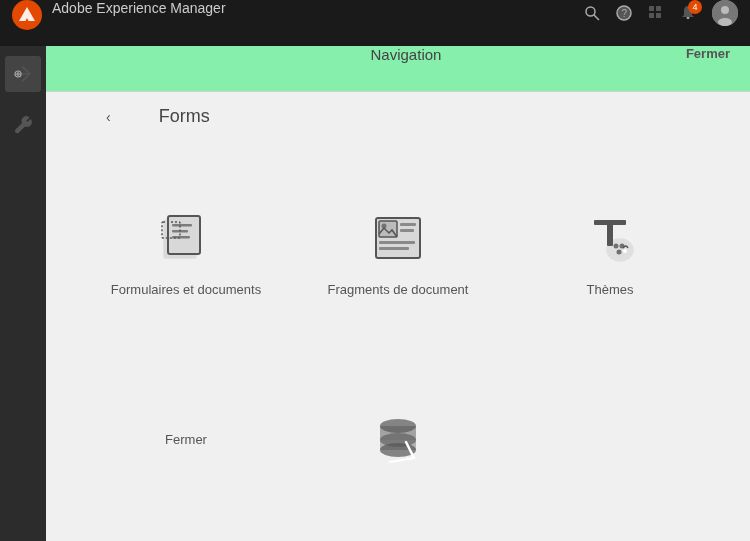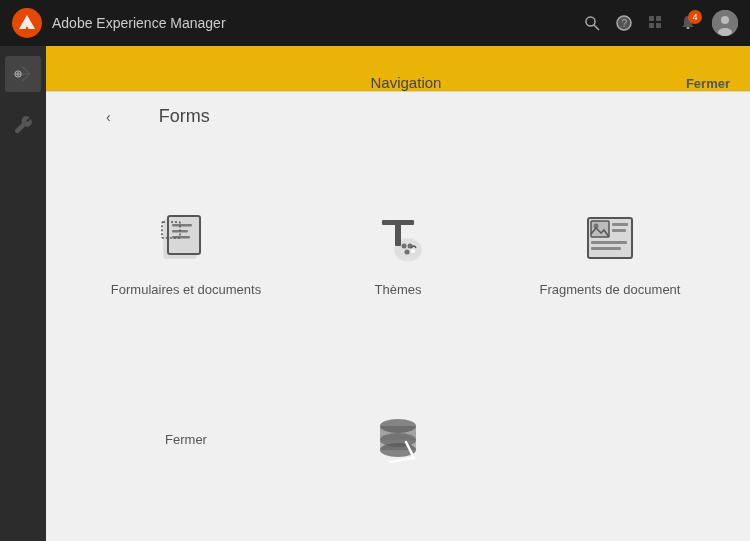--- a/index.html
+++ b/index.html
@@ -4,21 +4,21 @@
   <style>
     * { margin: 0; padding: 0; box-sizing: border-box; }
     body { width: 750px; height: 541px; font-family: 'Segoe UI', Arial, sans-serif; overflow: hidden; background: #f4f4f4; }
 
     
     #topbar {
       width: 750px;
       height: 46px;
       background: #1a1a1a;
       display: flex;
-      align-items: center;
+      align-items: flex-start;
       padding: 0 12px;
       gap: 10px;
     }
     #topbar .logo-circle {
       width: 30px; height: 30px;
       border-radius: 50%;
       background: #e34900;
       display: flex; align-items: center; justify-content: center;
       color: white; font-weight: bold; font-size: 13px;
       flex-shrink: 0;
@@ -91,24 +91,24 @@
     #content-area {
       flex: 1;
       background: #f0f0f0;
       display: flex;
       flex-direction: column;
     }
 
     
     #nav-header {
       height: 46px;
-      background: #eab308;
+      background: #86efac;
       border-bottom: 1px solid #d0d0d0;
       display: flex;
-      align-items: flex-end;
+      align-items: flex-start;
       justify-content: space-between;
       padding: 0 20px;
     }
     #nav-header .nav-title {
       font-size: 15px;
       color: #444;
       font-weight: 400;
       text-align: center;
       flex: 1;
     }
@@ -260,53 +260,53 @@
 
             <rect x="6" y="14" width="18" height="16" rx="1" stroke="#555" stroke-width="1.5" stroke-dasharray="2,2" fill="none"></rect>
           </svg>
         </div>
         <span class="nav-label">Formulaires et documents</span>
       </div>
 
       <div class="nav-item">
         <div class="nav-icon">
           <svg width="60" height="60" viewBox="0 0 60 60">
+            <rect x="8" y="10" width="44" height="40" rx="2" fill="#d8d8d8" stroke="#555" stroke-width="2"></rect>
+
+            <rect x="11" y="13" width="18" height="16" rx="1" fill="#bbb" stroke="#555" stroke-width="1.5"></rect>
+            <circle cx="16" cy="18" r="2.5" fill="#555" opacity="0.7"></circle>
+            <path d="M11 26 L16 20 L21 25 L24 22 L29 29" stroke="#555" stroke-width="1.5" fill="none"></path>
+
+            <rect x="32" y="15" width="16" height="3" rx="1" fill="#555" opacity="0.6"></rect>
+            <rect x="32" y="21" width="14" height="3" rx="1" fill="#555" opacity="0.6"></rect>
+            <rect x="11" y="33" width="36" height="3" rx="1" fill="#555" opacity="0.6"></rect>
+            <rect x="11" y="39" width="30" height="3" rx="1" fill="#555" opacity="0.6"></rect>
+          </svg>
+        </div>
+        <span class="nav-label">Fragments de document</span>
+      </div>
+
+      <div class="nav-item">
+        <div class="nav-icon">
+          <svg width="60" height="60" viewBox="0 0 60 60">
 
             <rect x="14" y="12" width="32" height="5" rx="1" fill="#555"></rect>
             <rect x="27" y="12" width="6" height="26" rx="1" fill="#555"></rect>
 
             <ellipse cx="40" cy="42" rx="13" ry="11" fill="#555" opacity="0.1" stroke="#555" stroke-width="1.5"></ellipse>
             <circle cx="36" cy="38" r="2.5" fill="#555" opacity="0.8"></circle>
             <circle cx="42" cy="38" r="2.5" fill="#555" opacity="0.8"></circle>
             <circle cx="39" cy="44" r="2.5" fill="#555" opacity="0.8"></circle>
             <circle cx="45" cy="43" r="2" fill="#fff"></circle>
             <path d="M43 40 Q46 36 48 40" stroke="#555" stroke-width="1.5" fill="none"></path>
           </svg>
         </div>
         <span class="nav-label">Thèmes</span>
       </div>
 
-      <div class="nav-item">
-        <div class="nav-icon">
-          <svg width="60" height="60" viewBox="0 0 60 60">
-            <rect x="8" y="10" width="44" height="40" rx="2" fill="#d8d8d8" stroke="#555" stroke-width="2"></rect>
-
-            <rect x="11" y="13" width="18" height="16" rx="1" fill="#bbb" stroke="#555" stroke-width="1.5"></rect>
-            <circle cx="16" cy="18" r="2.5" fill="#555" opacity="0.7"></circle>
-            <path d="M11 26 L16 20 L21 25 L24 22 L29 29" stroke="#555" stroke-width="1.5" fill="none"></path>
-
-            <rect x="32" y="15" width="16" height="3" rx="1" fill="#555" opacity="0.6"></rect>
-            <rect x="32" y="21" width="14" height="3" rx="1" fill="#555" opacity="0.6"></rect>
-            <rect x="11" y="33" width="36" height="3" rx="1" fill="#555" opacity="0.6"></rect>
-            <rect x="11" y="39" width="30" height="3" rx="1" fill="#555" opacity="0.6"></rect>
-          </svg>
-        </div>
-        <span class="nav-label">Fragments de document</span>
-      </div>
-
 
       <div class="nav-item">
         <span class="nav-label">Fermer</span>
       </div>
 
       <div class="nav-item">
         <div class="nav-icon">
           <svg width="60" height="60" viewBox="0 0 60 60">
 
             <ellipse cx="30" cy="16" rx="18" ry="7" fill="#555" opacity="0.7"></ellipse>

